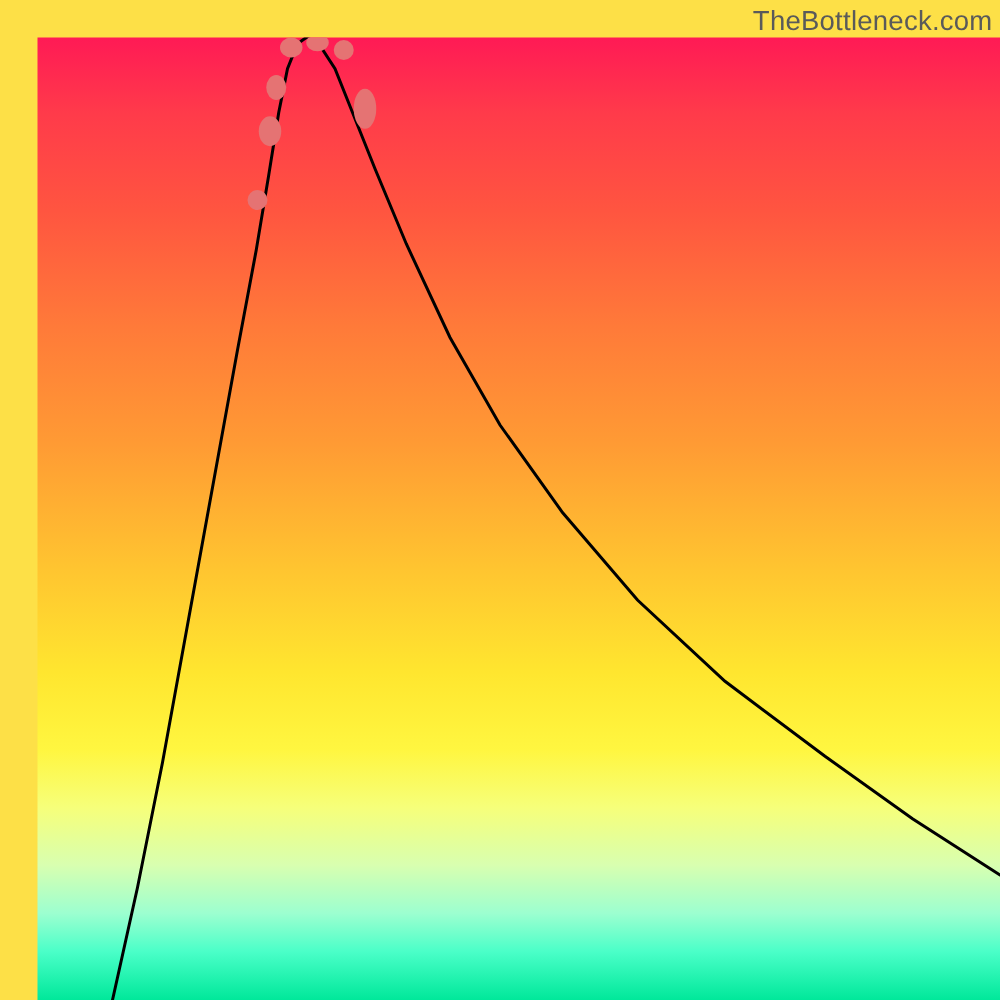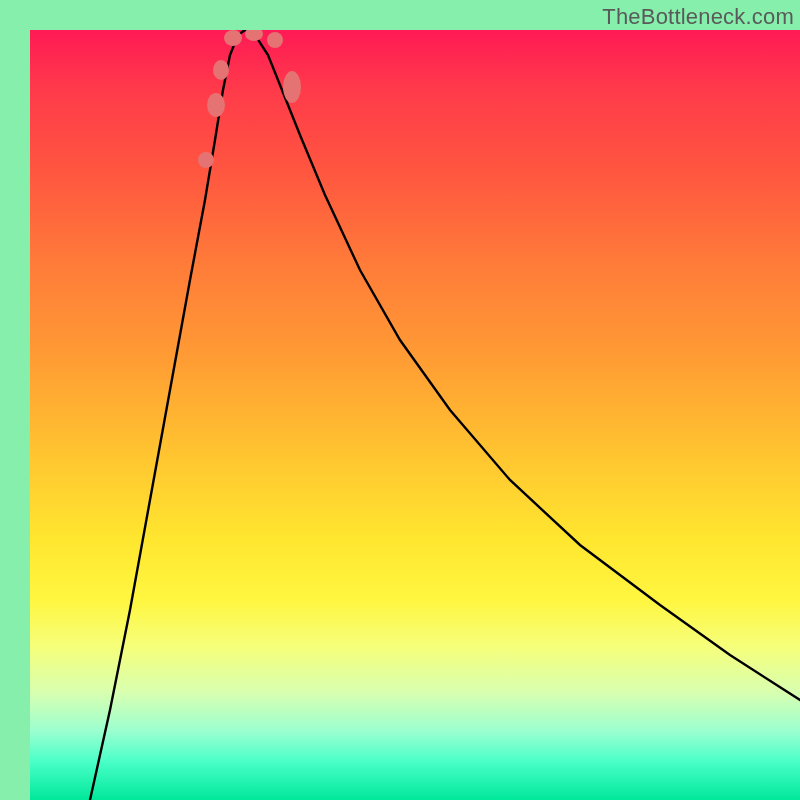--- a/index.html
+++ b/index.html
@@ -8,21 +8,21 @@
     width: 800px;
     height: 800px;
     overflow: hidden;
     background: #000;
     font-family: Arial, Helvetica, sans-serif;
   }
   .frame {
     position: relative;
     width: 800px;
     height: 800px;
-    background: #86efac;
+    background: #fde047;
   }
   .plot-area {
     position: absolute;
     left: 30px;
     top: 30px;
     width: 770px;
     height: 770px;
     background: linear-gradient(
       to bottom,
       #ff1a55 0%,

